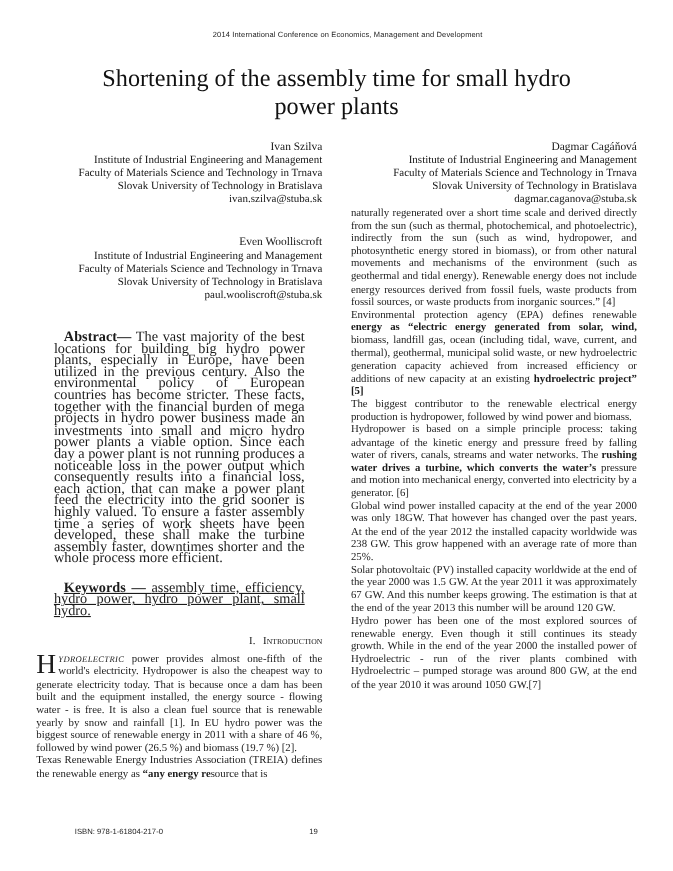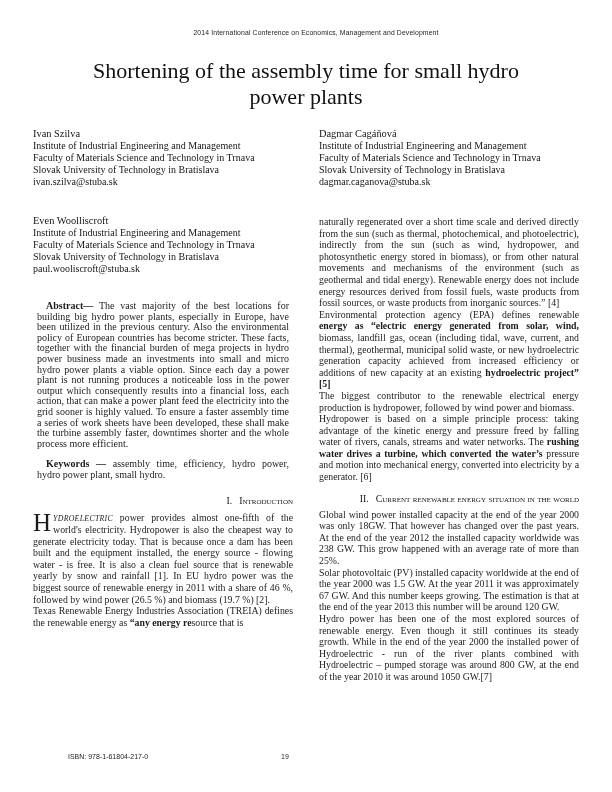--- a/index.html
+++ b/index.html
@@ -5,27 +5,27 @@
   html,body{margin:0;padding:0;background:#fff;}
   .page{position:relative;width:612px;height:792px;background:#fff;color:#1b1b1b;
         font-family:"Liberation Serif", serif;overflow:hidden;padding-left:20px;}
   .running-header{position:absolute;top:29px;left:0;right:0;text-align:center;
         font-family:"Liberation Sans", sans-serif;font-size:6.8px;letter-spacing:.15px;color:#222;}
   .title{position:absolute;top:58px;left:66px;width:480px;margin:0;text-align:center;
         font-size:22px;font-weight:normal;line-height:26px;color:#111;}
   .col{position:absolute;top:128px;width:260px;}
   .col-left{left:33px;}
   .col-right{left:319px;}
-  .author-block{text-align:left;font-size:10px;line-height:12px;color:#151515;}
+  .author-block{text-align:right;font-size:10px;line-height:12px;color:#151515;}
   .author-block .author-name{font-size:10.4px;}
   .ab-gap-1{margin-bottom:27px;}
   .ab-gap-2{margin-bottom:26px;}
-  .ab-gap-3{margin-bottom:28px;}
-  .abstract{font-size:10px;line-height:10.6px;text-align:justify;margin:4px;text-indent:9px;}
-  .keywords{margin-top:10px;}
+  .ab-gap-3{}
+  .abstract{font-size:13px;line-height:10.6px;text-align:justify;margin:16px;text-indent:9px;}
+  .keywords{margin-top:10px;text-decoration:underline;}
   .lead-in{font-weight:bold;}
   .section-heading{text-align:right;font-size:9.8px;margin:14px 0 6px 0;color:#151515;}
   .section-heading.second{margin:10px 0 5px 0;}
   .section-num{margin-right:7px;}
   .sc{font-variant:small-caps;}
   .body-text{font-size:9.8px;line-height:11.6px;text-align:justify;margin:0;color:#1b1b1b;}
   .body-text b{font-weight:bold;}
   .dropcap{float:left;font-size:25px;line-height:20px;padding:1px 2px 0 0;}
   .lead-word{font-size:7.8px;letter-spacing:.3px;font-style:italic;}
   .footer-isbn{position:absolute;left:68px;top:753px;
@@ -77,23 +77,22 @@
       <div class="author-name">Dagmar Cagáňová</div>
       <div class="affil">Institute of Industrial Engineering and Management</div>
       <div class="affil">Faculty of Materials Science and Technology in Trnava</div>
       <div class="affil">Slovak University of Technology in Bratislava</div>
       <div class="email">dagmar.caganova@stuba.sk</div>
     </div>
 
     <p class="body-text"><span>naturally regenerated over a short time scale and derived directly from the sun (such as thermal, photochemical, and photoelectric), indirectly from the sun (such as wind, hydropower, and photosynthetic energy stored in biomass), or from other natural movements and mechanisms of the environment (such as geothermal and tidal energy). Renewable energy does not include energy resources derived from fossil fuels, waste products from fossil sources, or waste products from inorganic sources.” [4]</span></p>
     <p class="body-text"><span>Environmental protection agency (EPA) defines renewable </span><b>energy as “electric energy generated from solar, wind,</b><span> biomass, landfill gas, ocean (including tidal, wave, current, and thermal), geothermal, municipal solid waste, or new hydroelectric generation capacity achieved from increased efficiency or additions of new capacity at an existing </span><b>hydroelectric project” [5]</b></p>
     <p class="body-text"><span>The biggest contributor to the renewable electrical energy production is hydropower, followed by wind power and biomass.</span></p>
-    <p class="body-text"><span>Hydropower is based on a simple principle process: taking advantage of the kinetic energy and pressure freed by falling water of rivers, canals, streams and water networks. The </span><b>rushing water drives a turbine, which converted the water’s</b><span> pressure and motion into mechanical energy, converted into electricity by a generator. [6]</span></p>
+    <p class="body-text"><span>Hydropower is based on a simple principle process: taking advantage of the kinetic energy and pressure freed by falling water of rivers, canals, streams and water networks. The </span><b>rushing water drives a turbine, which converts the water’s</b><span> pressure and motion into mechanical energy, converted into electricity by a generator. [6]</span></p>
 
-    <div class="section-heading second"><span class="section-num">II.</span><span class="sc">Current renewable energy situation in the world</span></div>
 
     <p class="body-text"><span>Global wind power installed capacity at the end of the year 2000 was only 18GW. That however has changed over the past years. At the end of the year 2012 the installed capacity worldwide was 238 GW. This grow happened with an average rate of more than 25%.</span></p>
     <p class="body-text"><span>Solar photovoltaic (PV) installed capacity worldwide at the end of the year 2000 was 1.5 GW. At the year 2011 it was approximately 67 GW. And this number keeps growing. The estimation is that at the end of the year 2013 this number will be around 120 GW.</span></p>
     <p class="body-text"><span>Hydro power has been one of the most explored sources of renewable energy. Even though it still continues its steady growth. While in the end of the year 2000 the installed power of Hydroelectric - run of the river plants combined with Hydroelectric – pumped storage was around 800 GW, at the end of the year 2010 it was around 1050 GW.[7]</span></p>
   </div>
 
   <div class="footer-isbn">ISBN: 978-1-61804-217-0</div>
   <div class="footer-page">19</div>
 
 </div>

